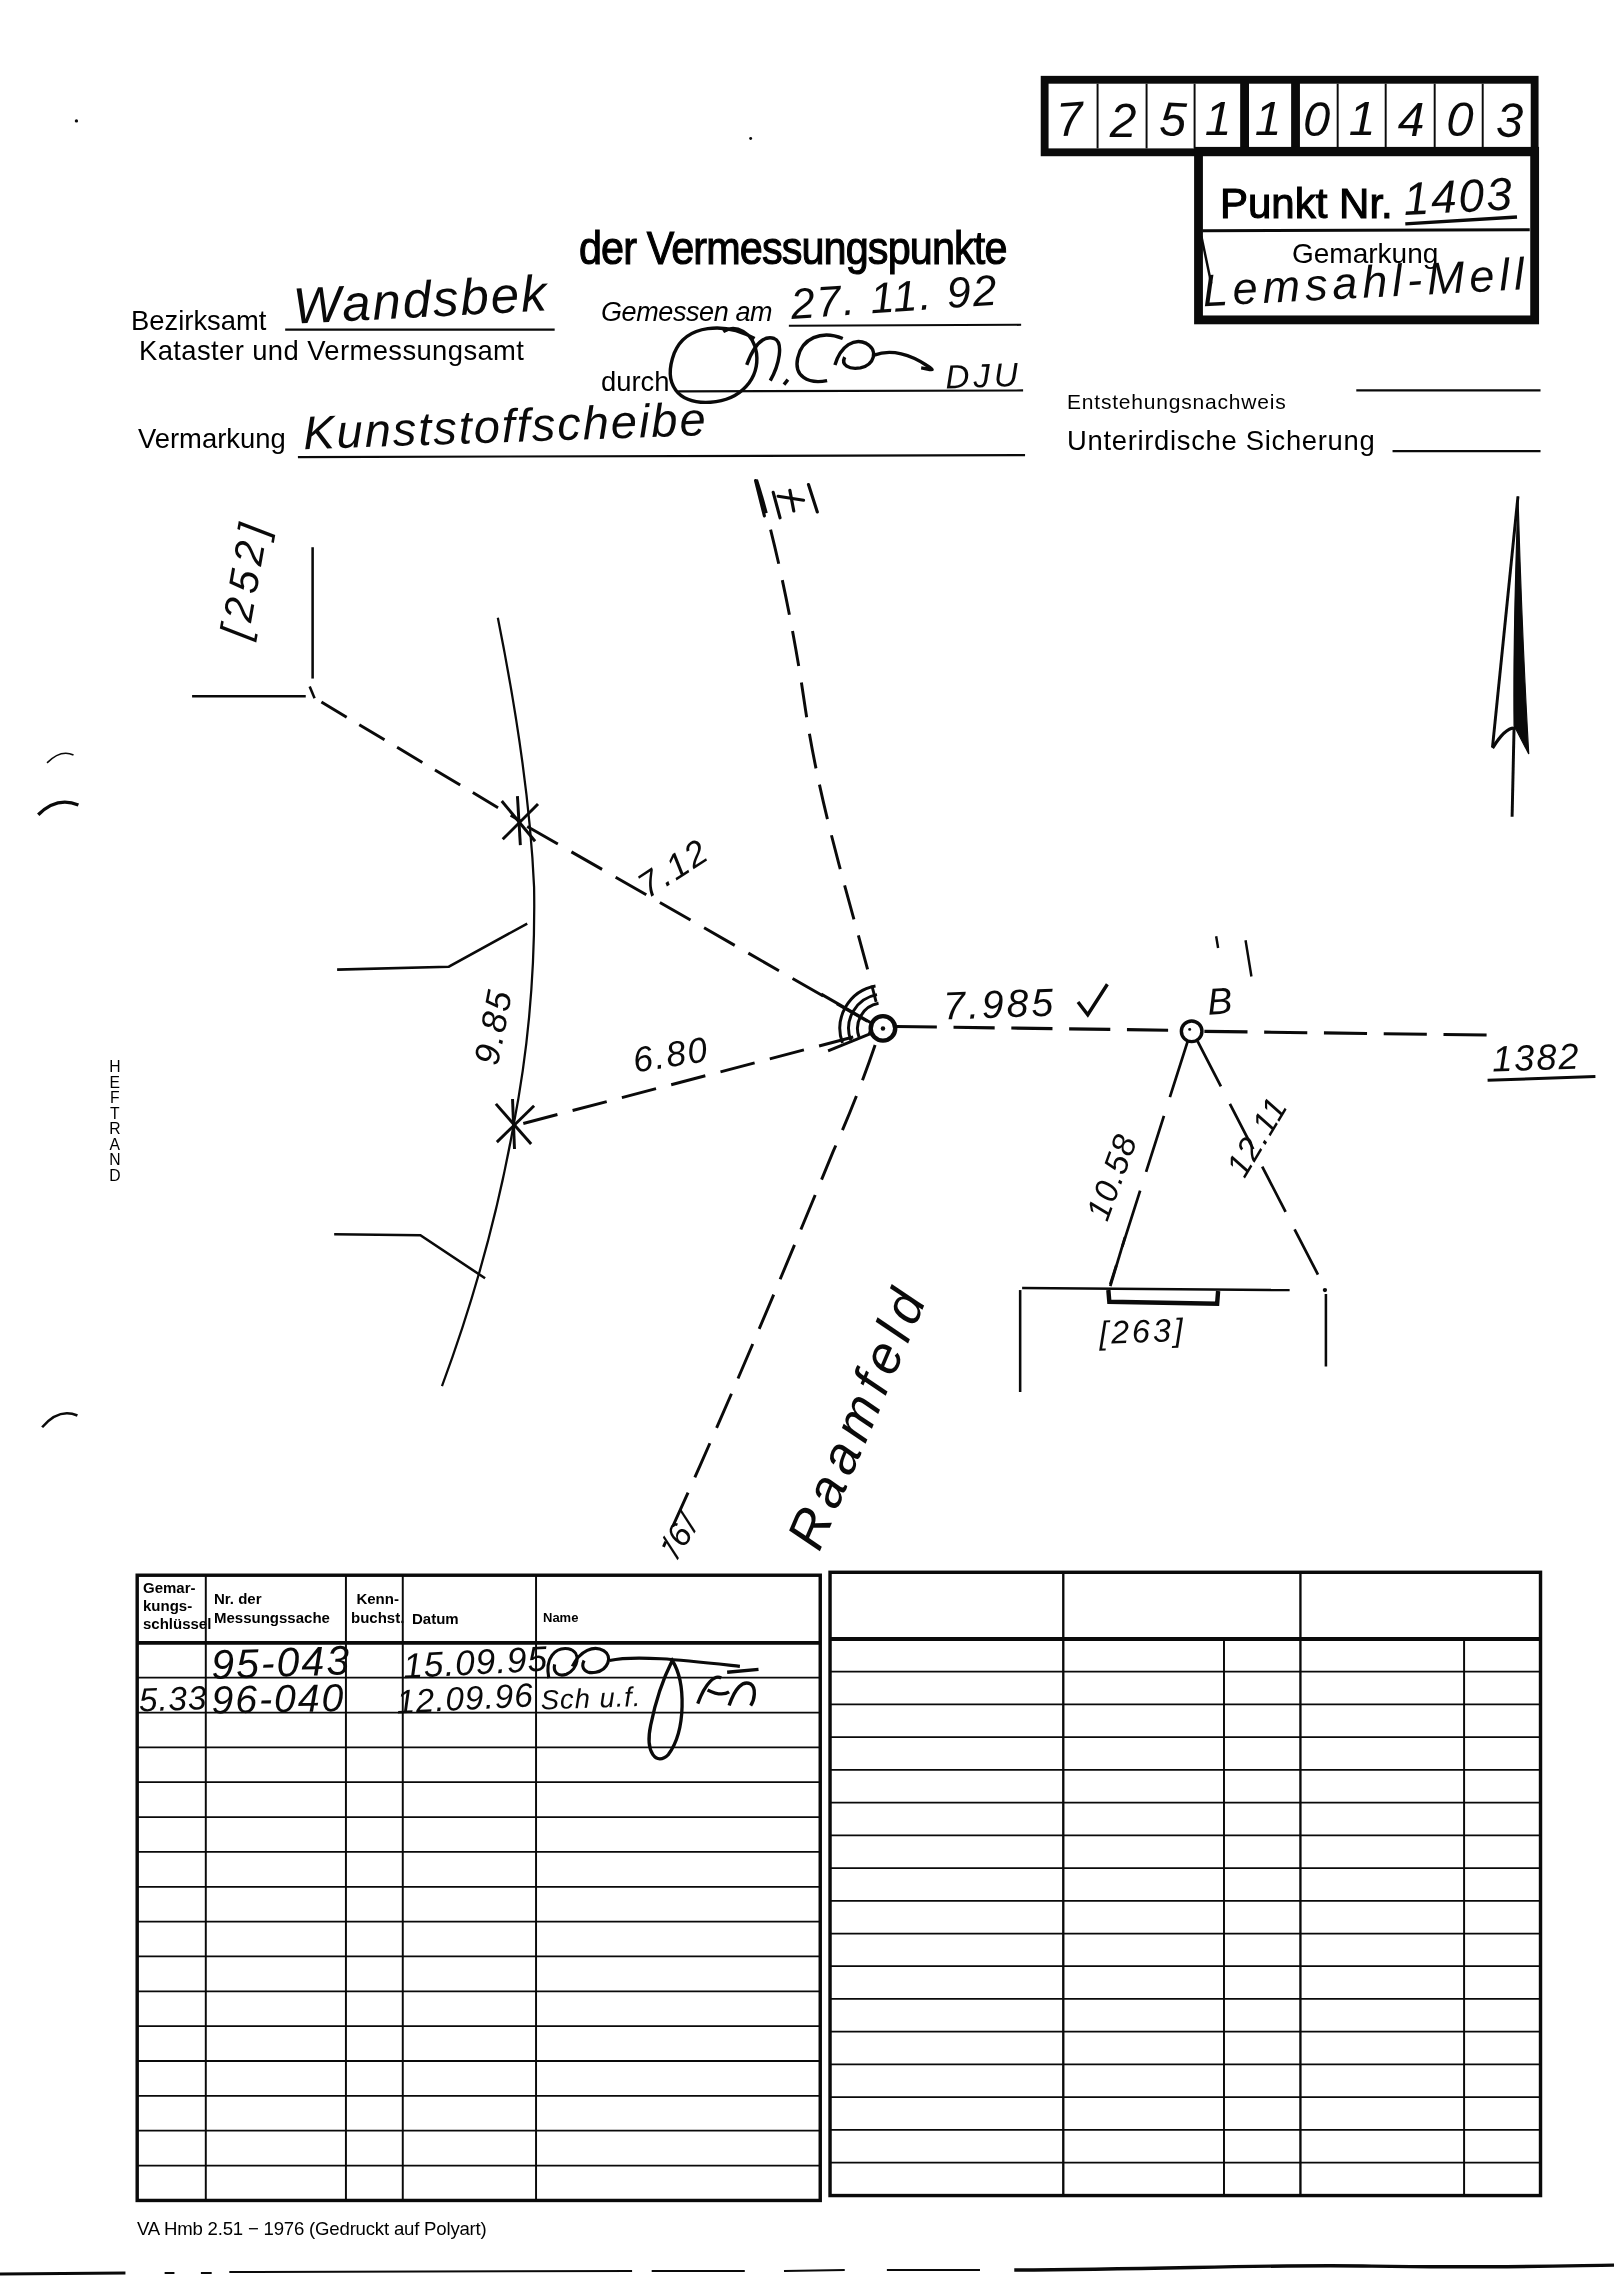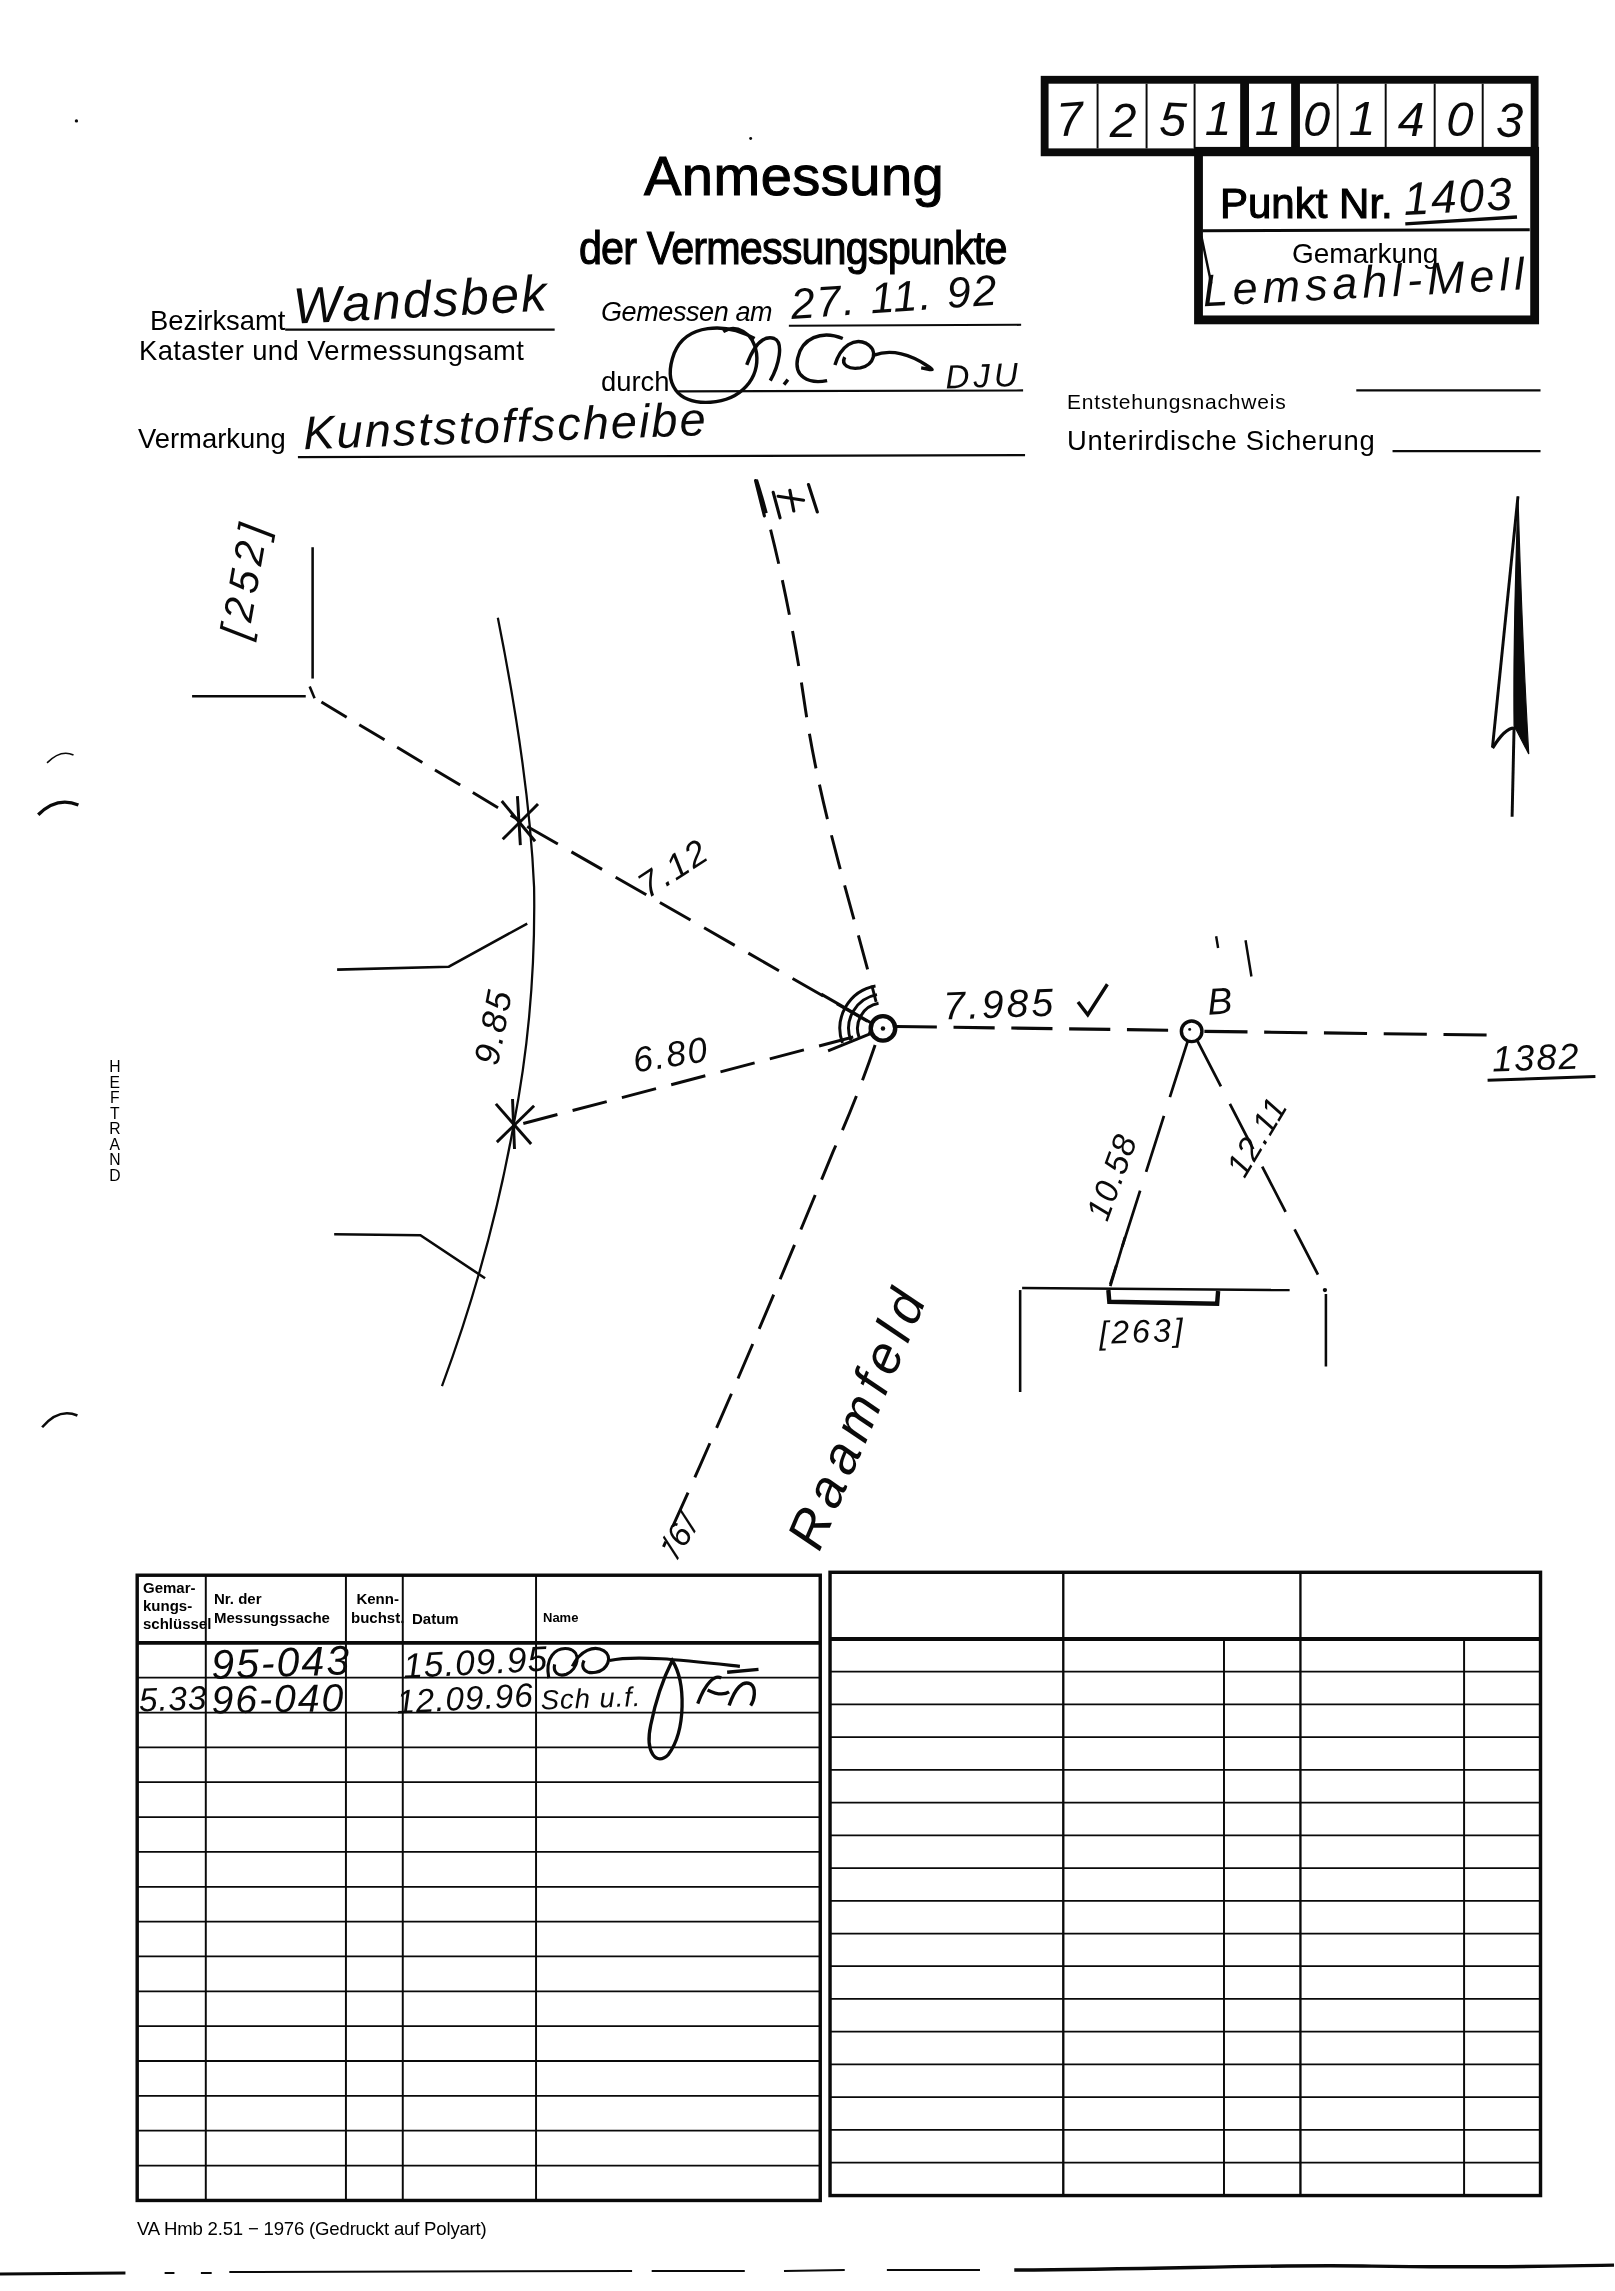--- a/index.html
+++ b/index.html
@@ -4,25 +4,24 @@
 html,body{margin:0;padding:0;background:#fff;}
 #page{position:relative;width:1615px;height:2292px;background:#ffffff;overflow:hidden;
   font-family:"Liberation Sans",sans-serif;color:#000;}
 .t{position:absolute;white-space:nowrap;line-height:1.05;}
 .pr{-webkit-text-stroke:1.1px #000;}
 svg{position:absolute;left:0;top:0;}
 </style></head>
 <body>
 <div id="page">
 
-<div class="t pr" style="left:644px;top:147px;font-size:56px;letter-spacing:0.5px;">Anmessung</div>
 
 <div class="t pr" style="left:579px;top:223px;font-size:47px;letter-spacing:-1px;transform:scaleX(0.88);transform-origin:0 0;">der Vermessungspunkte</div>
 
-<div class="t" style="left:150px;top:307px;font-size:27.4px;">Bezirksamt</div>
+<div class="t" style="left:131px;top:307px;font-size:27.4px;">Bezirksamt</div>
 
 <div class="t" style="left:139px;top:337px;font-size:27.4px;letter-spacing:0.4px;">Kataster und Vermessungsamt</div>
 
 <div class="t" style="left:601px;top:298px;font-size:27px;letter-spacing:-0.4px;font-style:italic;">Gemessen am</div>
 
 <div class="t" style="left:601px;top:368px;font-size:27.4px;">durch</div>
 
 <div class="t" style="left:1067px;top:367px;font-size:21px;letter-spacing:0.8px;margin-top:24px;">Entstehungsnachweis</div>
 
 <div class="t" style="left:1067px;top:427px;font-size:27.4px;letter-spacing:0.7px;">Unterirdische Sicherung</div>

